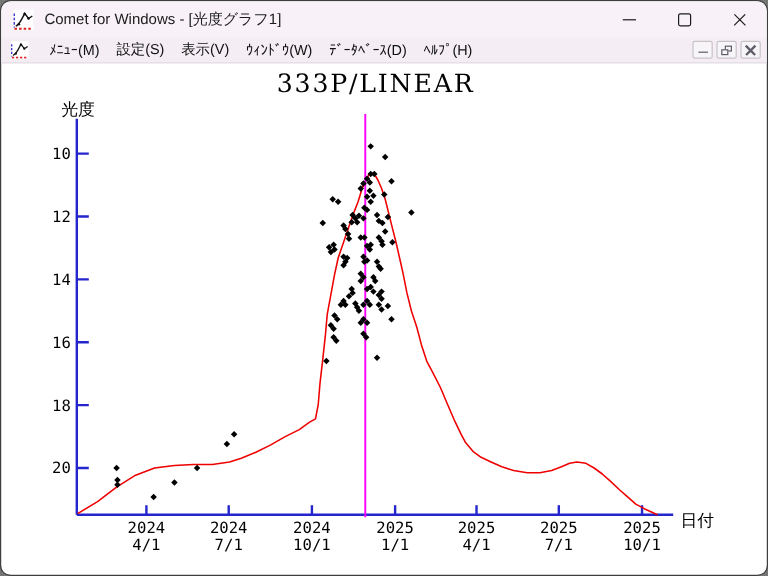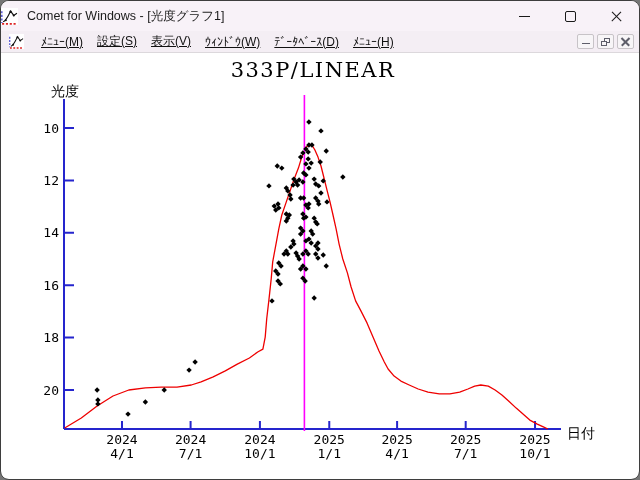--- a/index.html
+++ b/index.html
@@ -1,35 +1,35 @@
 <!DOCTYPE html>
 <html><head>
 <meta charset="utf-8">
 <style>
   html,body{margin:0;padding:0;width:640px;height:480px;overflow:hidden;
     background:#767676;font-family:"Liberation Sans",sans-serif;}
   .window{position:absolute;inset:0;box-sizing:border-box;background:#ffffff;
     border:1px solid #3e3e3e;border-radius:9px;overflow:hidden;}
   
   .titlebar{position:relative;height:30px;background:#f8f2f8;display:flex;
-    align-items:center;}
+    align-items:center;padding-left:10px;}
   .titlebar .app-icon{width:17px;height:17px;flex:0 0 auto;}
   .title-text{margin-left:9px;font-size:12.5px;color:#1b1b1b;white-space:nowrap;}
   .cap-controls{position:absolute;right:0;top:0;height:30px;display:flex;}
   .cap-btn{width:46px;height:30px;display:flex;align-items:center;justify-content:center;}
   .glyph-min{width:11px;height:0;border-top:1.3px solid #1a1a1a;}
   .glyph-max{width:9px;height:9px;border:1.3px solid #1a1a1a;border-radius:2px;}
   .glyph-x{position:relative;width:13px;height:13px;}
   .glyph-x .b1,.glyph-x .b2{position:absolute;left:0;top:6px;width:13px;height:1.3px;background:#1a1a1a;}
   .glyph-x .b1{transform:rotate(45deg);} .glyph-x .b2{transform:rotate(-45deg);}
   
   .menubar{position:relative;height:21px;background:#f4eef4;display:flex;
     align-items:center;padding-left:8px;border-bottom:1px solid #dcd8dc;}
   .menubar .app-icon{width:15px;height:15px;flex:0 0 auto;margin-right:10px;}
-  .menu-item{font-size:12px;color:#111;padding:2px 7px;white-space:nowrap;text-decoration:underline;}
+  .menu-item{font-size:12px;color:#111;padding:2px 7px;white-space:nowrap;}
   .mdi-controls{position:absolute;right:5px;top:3px;display:flex;gap:3px;}
   .mdi-btn{width:17px;height:15px;box-sizing:border-box;border:1px solid #c7c3c7;
     background:#f7f5f7;border-radius:2px;display:flex;align-items:center;justify-content:center;}
   .mdi-min{width:8px;height:0;border-top:1.6px solid #5e5e6a;margin-top:4px;}
   .mdi-restore{position:relative;width:9px;height:8px;}
   .mdi-restore .back{position:absolute;right:0;top:0;width:6px;height:5px;border:1.2px solid #5e5e6a;box-sizing:border-box;}
   .mdi-restore .front{position:absolute;left:0;bottom:0;width:6px;height:5px;border:1.2px solid #5e5e6a;background:#f7f5f7;box-sizing:border-box;}
   .mdi-x{position:relative;width:9px;height:9px;}
   .mdi-x .b1,.mdi-x .b2{position:absolute;left:-1px;top:4px;width:11px;height:1.6px;background:#5e5e6a;}
   .mdi-x .b1{transform:rotate(45deg);} .mdi-x .b2{transform:rotate(-45deg);}
@@ -77,21 +77,21 @@
       <path d="M2,13 C5,12 7,7 9,3 L12,7 L15,5" fill="none" stroke="#111" stroke-width="1.1"></path>
       <circle cx="4.5" cy="11.5" r="1" fill="#111"></circle>
         <circle cx="9" cy="3.5" r="1.1" fill="#111"></circle>
       <circle cx="12" cy="7" r="1" fill="#111"></circle>
     </svg>
     <span class="menu-item">ﾒﾆｭｰ(M)</span>
     <span class="menu-item">設定(S)</span>
     <span class="menu-item">表示(V)</span>
     <span class="menu-item">ｳｨﾝﾄﾞｳ(W)</span>
     <span class="menu-item">ﾃﾞｰﾀﾍﾞｰｽ(D)</span>
-    <span class="menu-item">ﾒﾆｭｰ(H)</span>
+    <span class="menu-item">ﾍﾙﾌﾟ(H)</span>
     <div class="mdi-controls">
       <div class="mdi-btn">
           <div class="mdi-min"></div>
         </div>
       <div class="mdi-btn">
           <div class="mdi-restore">
             <div class="back"></div>
             <div class="front"></div>
           </div>
         </div>

